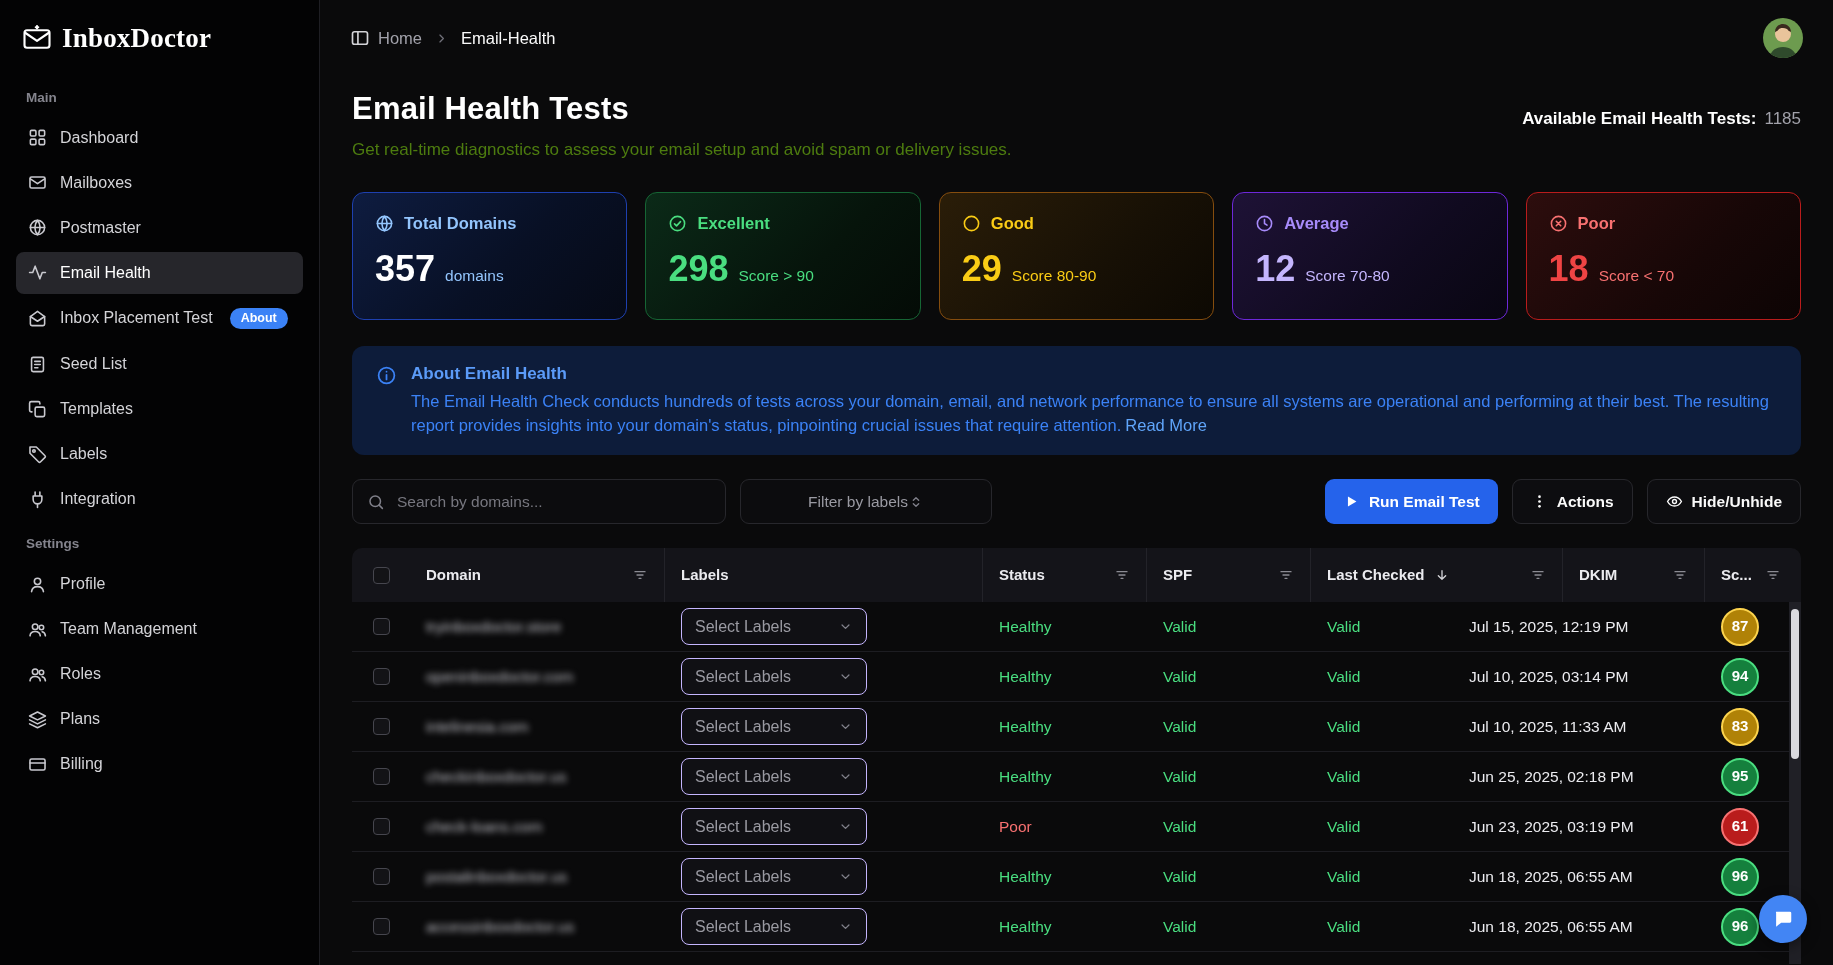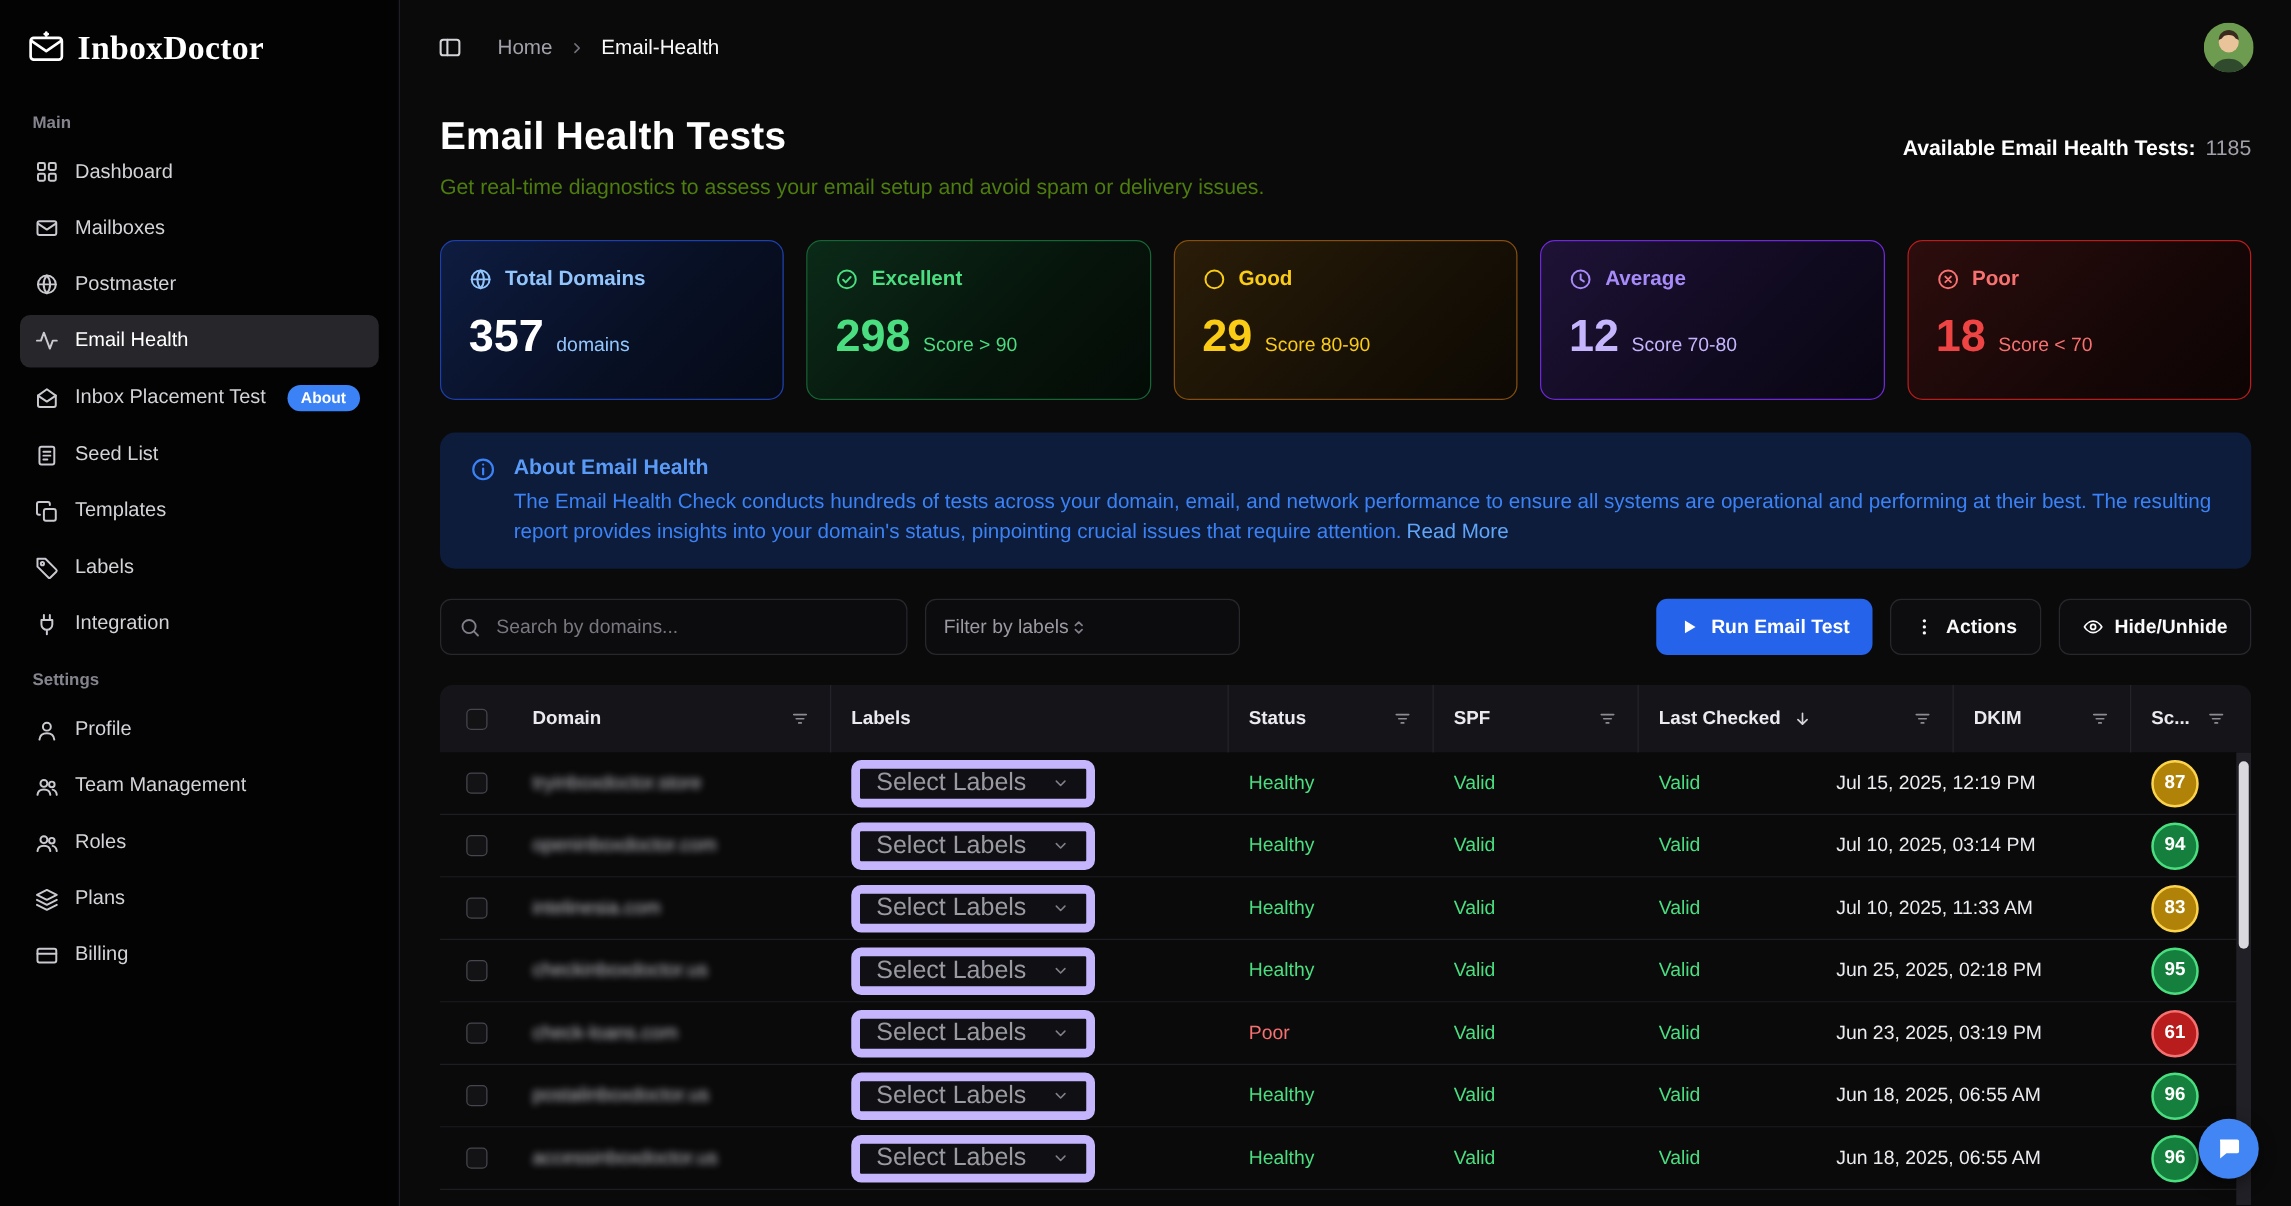--- a/index.html
+++ b/index.html
@@ -21,21 +21,21 @@
   .nav-item .icon { color: #c9c9cf; }
   .beta-badge { background: #3b82f6; color: #fff; font-size: 12.5px; font-weight: 700; padding: 3px 11px; border-radius: 999px; margin-left: 4px; }
 
   
   .icon { display: inline-flex; align-items: center; justify-content: center; flex-shrink: 0; }
   .icon svg { width: 18px; height: 18px; display: block; }
   .nav-item .icon svg { width: 19px; height: 19px; }
 
   
   .main { flex: 1; min-width: 0; display: flex; flex-direction: column; background: #0a0a0b; }
-  .topbar { height: 76px; flex-shrink: 0; display: flex; align-items: center; gap: 28px; padding: 16px 30px; }
+  .topbar { height: 76px; flex-shrink: 0; display: flex; align-items: center; gap: 8px; padding: 16px 30px; }
   .topbar-toggle { color: #d4d4d8; cursor: pointer; }
   .topbar-toggle svg { width: 20px; height: 20px; }
   .breadcrumb { display: flex; align-items: center; gap: 12px; font-size: 16.5px; }
   .crumb-home { color: #a1a1aa; cursor: pointer; }
   .crumb-sep { color: #71717a; }
   .crumb-sep svg { width: 15px; height: 15px; }
   .crumb-current { color: #fafafa; }
   .avatar { margin-left: auto; width: 40px; height: 40px; border-radius: 50%; overflow: hidden; cursor: pointer; flex-shrink: 0; }
 
   .content { flex: 1; padding: 14px 32px 0; overflow: hidden; position: relative; }
@@ -71,21 +71,21 @@
   .about-icon svg { width: 21px; height: 21px; }
   .about-title { color: #5b9bf8; font-size: 17px; font-weight: 600; }
   .about-body { color: #3b82f6; font-size: 16.5px; line-height: 1.45; margin-top: 6px; }
   .read-more { color: #60a5fa; cursor: pointer; margin-left: 4px; font-weight: 500; }
 
   
   .controls { margin-top: 24px; display: flex; align-items: center; gap: 14px; }
   .search-box { width: 374px; height: 45px; background: #0c0c0e; border: 1px solid #27272c; border-radius: 9px; display: flex; align-items: center; gap: 10px; padding: 0 14px; color: #80808a; }
   .search-box input { flex: 1; background: transparent; border: 0; outline: 0; color: #e4e4e7; font-size: 15.5px; font-family: inherit; min-width: 0; }
   .search-box input::placeholder { color: #77777f; }
-  .filter-select { width: 252px; height: 45px; background: #0c0c0e; border: 1px solid #27272c; border-radius: 9px; display: flex; align-items: center; justify-content: flex-start; padding: 0 14px; color: #9a9aa2; font-size: 15.5px; font-family: inherit; cursor: pointer; }
+  .filter-select { width: 252px; height: 45px; background: #0c0c0e; border: 1px solid #27272c; border-radius: 9px; display: flex; align-items: center; justify-content: center; padding: 0 14px; color: #9a9aa2; font-size: 15.5px; font-family: inherit; cursor: pointer; }
   .filter-select .icon { color: #80808a; }
   .filter-select .icon svg { width: 16px; height: 16px; }
   .controls-right { margin-left: auto; display: flex; gap: 14px; }
   .btn { height: 45px; border-radius: 9px; border: 0; display: flex; align-items: center; gap: 9px; padding: 0 18px; font-size: 15.5px; font-weight: 600; font-family: inherit; cursor: pointer; white-space: nowrap; }
   .btn .icon svg { width: 17px; height: 17px; }
   .btn-primary { background: #2563eb; color: #fff; }
   .btn-dark { background: #0d0d10; border: 1px solid #27272c; color: #fafafa; }
 
   
   .table-wrap { margin-top: 24px; position: relative; border-radius: 10px 10px 0 0; overflow: hidden; }
@@ -101,21 +101,21 @@
   .col-labels { width: 318px; }
   .col-status { width: 164px; }
   .col-spf { width: 164px; }
   .col-dkim { width: 142px; }
   .col-checked { width: 252px; }
   .col-score { flex: 1; min-width: 0; padding-right: 20px; }
   .checkbox { width: 17px; height: 17px; border: 1.5px solid #46464e; border-radius: 4px; background: #131316; cursor: pointer; display: inline-block; }
   .trow { display: flex; align-items: center; height: 50px; border-bottom: 1px solid #1d1d22; background: #0a0a0b; }
   .td { display: flex; align-items: center; padding: 0 16px; }
   .domain-text { font-size: 15.5px; color: #c3c3ca; filter: blur(3px); white-space: nowrap; }
-  .select-labels { height: 37px; min-width: 186px; background: #101014; border: 7px solid #c4b5fd; border-radius: 8px; color: #9a9aa2; font-size: 20px; font-family: inherit; display: flex; align-items: center; justify-content: space-between; gap: 20px; padding: 12px 13px; cursor: pointer; }
+  .select-labels { height: 37px; min-width: 186px; background: #101014; border: 1px solid #c4b5fd; border-radius: 8px; color: #9a9aa2; font-size: 16px; font-family: inherit; display: flex; align-items: center; justify-content: space-between; gap: 20px; padding: 12px 13px; cursor: pointer; }
   .select-labels .icon { color: #80808a; }
   .select-labels .icon svg { width: 15px; height: 15px; }
   .status, .valid { font-size: 15.5px; font-weight: 500; }
   .status-healthy { color: #4ade80; }
   .status-poor { color: #f87171; }
   .valid { color: #4ade80; }
   .date { font-size: 15.5px; color: #ececf0; }
   .score-badge { width: 38px; height: 38px; border-radius: 50%; border: 2px solid; display: flex; align-items: center; justify-content: center; font-size: 15px; font-weight: 700; color: #fff; }
   .score-yellow { background: #b08207; border-color: #fcd34d; }
   .score-green  { background: #15803d; border-color: #4ade80; }

